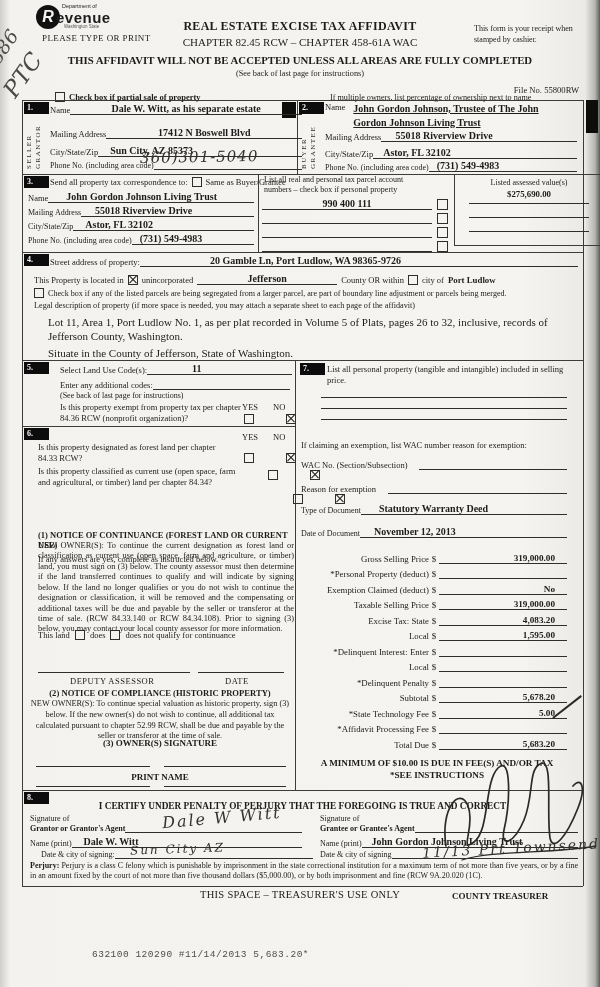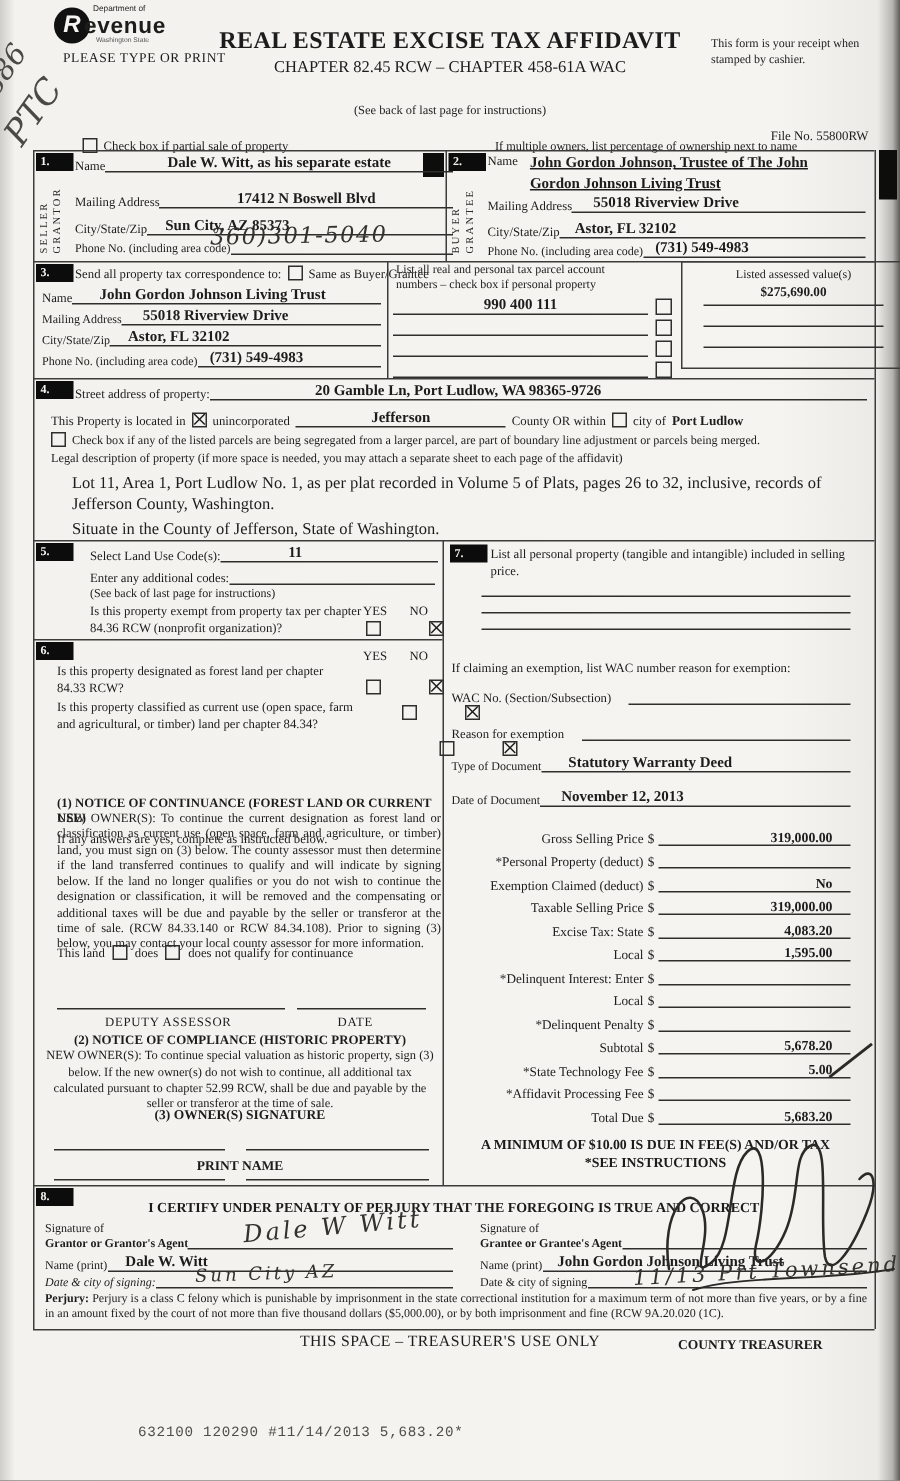--- a/index.html
+++ b/index.html
@@ -47,32 +47,33 @@
     <span style="margin-left:-4px;display:flex;flex-direction:column;line-height:1;">
       <span style="font-size:5.5px;margin-left:6px;">Department of</span>
       <span class="b" style="font-size:15px;letter-spacing:0.5px;">evenue</span>
       <span style="font-size:4.5px;margin-left:8px;color:#555;">Washington State</span>
     </span>
   </div>
 
   <div class="abs" style="left:42px;top:33px;font-size:9px;letter-spacing:0.4px;">PLEASE TYPE OR PRINT</div>
 
   <div class="abs ctr" style="left:130px;top:19px;width:340px;">
-    <div class="b" style="font-size:16px;letter-spacing:0.3px;">REAL ESTATE EXCISE TAX AFFIDAVIT</div>
+    <div class="b" style="font-size:12px;letter-spacing:0.3px;">REAL ESTATE EXCISE TAX AFFIDAVIT</div>
     <div style="font-size:11px;margin-top:2px;">CHAPTER 82.45 RCW – CHAPTER 458-61A WAC</div>
   </div>
 
   <div class="abs" style="left:474px;top:24px;width:106px;font-size:8px;line-height:1.35;">This form is your receipt when stamped by cashier.</div>
 
+  <div class="abs ctr b" style="left:0;top:54px;width:600px;font-size:10.8px;">THIS AFFIDAVIT WILL NOT BE ACCEPTED UNLESS ALL AREAS ARE FULLY COMPLETED</div>
 
   <div class="abs ctr" style="left:0;top:69px;width:600px;font-size:8.3px;">(See back of last page for instructions)</div>
 
   <div class="abs" style="left:457px;top:85px;width:122px;text-align:right;font-size:8.6px;">File No. 55800RW</div>
 
-  <div class="abs fl" style="left:55px;top:92px;gap:4px;">
+  <div class="abs fl" style="left:55px;top:92px;gap:4px;font-weight:bold;">
     <span class="cb"></span>
     <span>Check box if partial sale of property</span>
   </div>
   <div class="abs" style="left:330px;top:93px;font-size:8.2px;">If multiple owners, list percentage of ownership next to name</div>
 
   <div class="hl" style="left:22px;top:100px;width:561px;"></div>
   <div class="hl" style="left:22px;top:174px;width:561px;"></div>
   <div class="hl" style="left:22px;top:252px;width:561px;"></div>
   <div class="hl" style="left:22px;top:360px;width:561px;"></div>
   <div class="hl" style="left:22px;top:426px;width:273px;"></div>
@@ -384,21 +385,21 @@
     <div class="abs small" style="left:8px;top:24px;">Signature of</div>
     <div class="abs fl" style="left:8px;top:33px;width:272px;">
       <span class="lab b small">Grantor or Grantor's Agent</span>
       <span class="fill"></span>
     </div>
     <div class="abs hand" style="left:140px;top:18px;font-size:16px;letter-spacing:2px;transform:rotate(-5deg);">Dale W Witt</div>
     <div class="abs fl" style="left:8px;top:46px;width:272px;">
       <span class="lab small">Name (print)</span>
       <span class="fill"><span class="val" style="margin-left:12px;">Dale W. Witt</span></span>
     </div>
-    <div class="abs fl" style="left:8px;top:59px;width:272px;font-style:italic;">
+    <div class="abs fl" style="left:19px;top:59px;width:272px;">
       <span class="lab small">Date &amp; city of signing:</span>
       <span class="fill"></span>
     </div>
     <div class="abs hand" style="left:108px;top:52px;font-size:12px;letter-spacing:2px;transform:rotate(-2deg);">Sun City AZ</div>
 
     <div class="abs small" style="left:298px;top:24px;">Signature of</div>
     <div class="abs fl" style="left:298px;top:33px;width:258px;">
       <span class="lab b small">Grantee or Grantee's Agent</span>
       <span class="fill"></span>
     </div>

